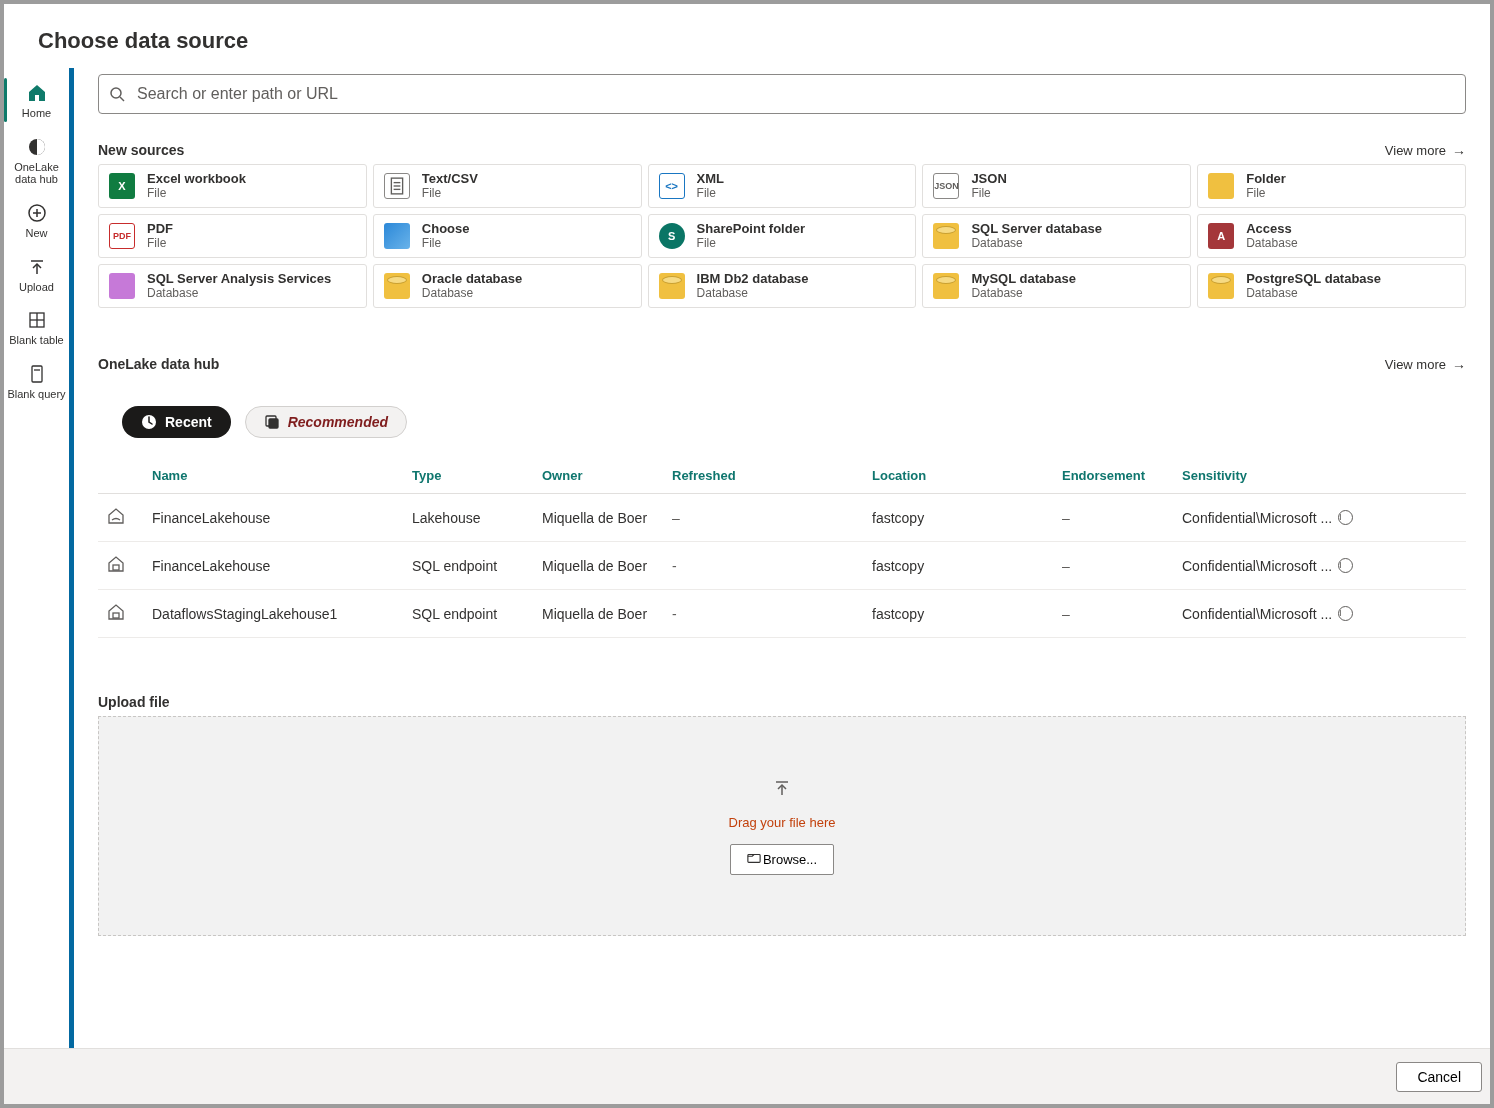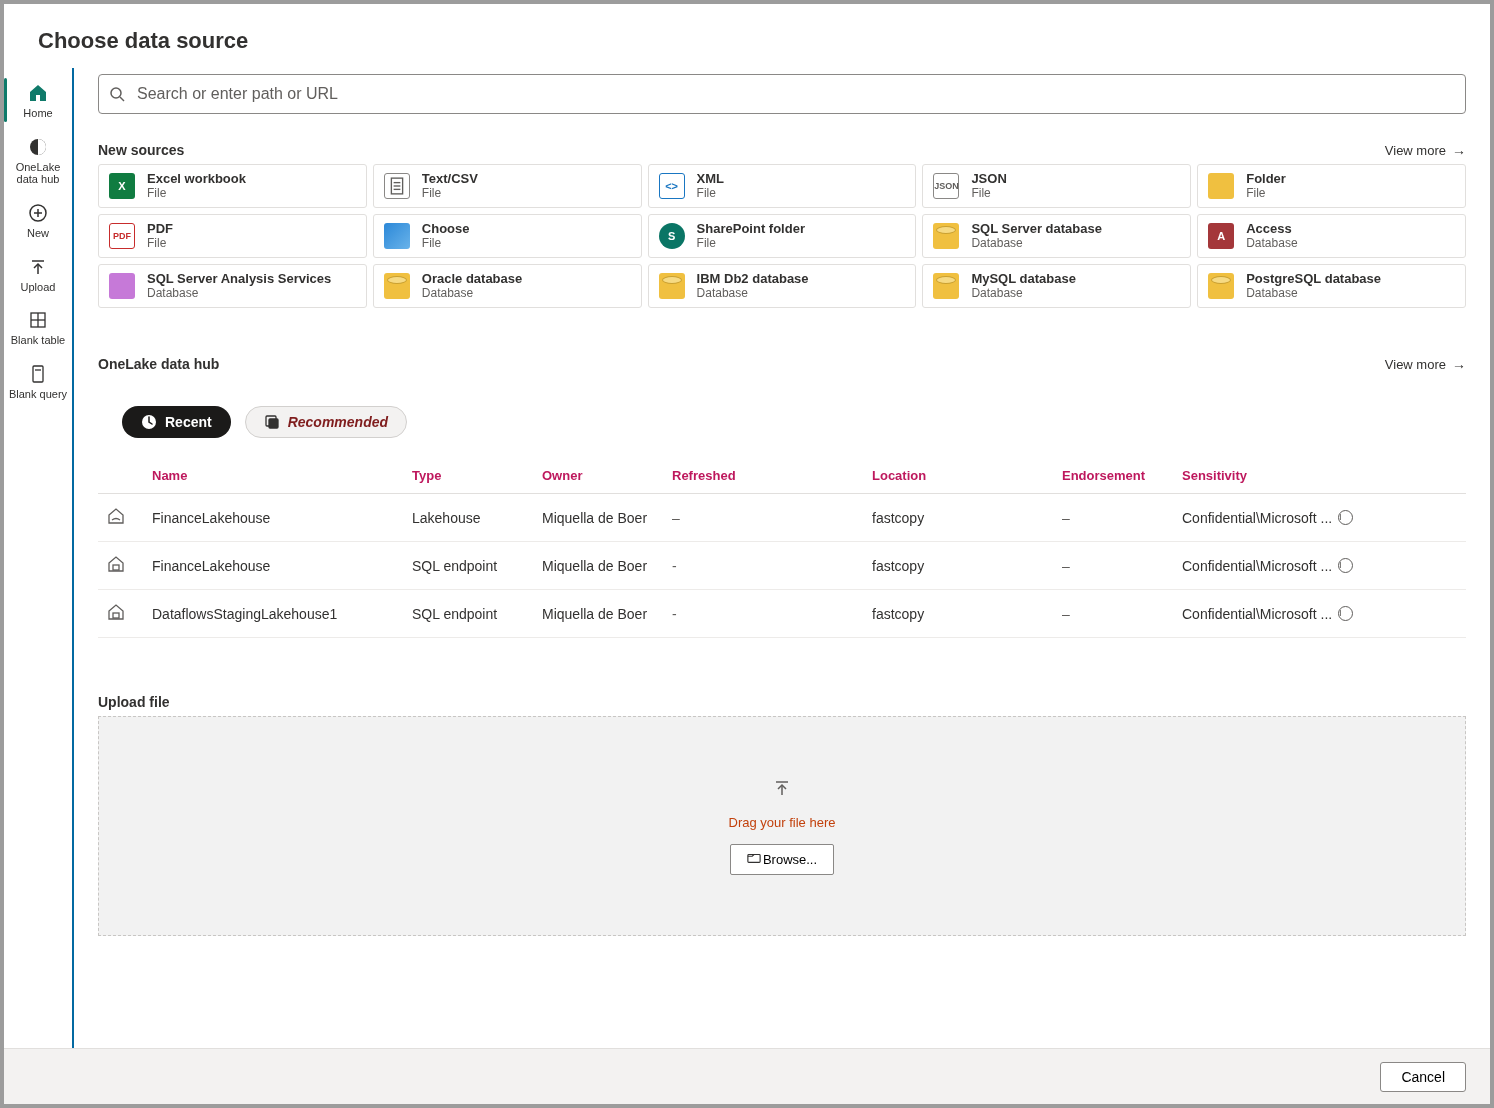--- a/index.html
+++ b/index.html
@@ -13,21 +13,21 @@
     overflow: hidden;
   }
   .frame { width:1494px; height:1108px; border:4px solid #9c9c9c; display:flex; flex-direction:column; }
   .dialog { flex:1; display:flex; flex-direction:column; background:#fff; overflow:hidden; }
   .title-row { padding: 24px 34px 14px 34px; }
   .title { font-size: 22px; font-weight: 600; }
   .body-row { flex:1; display:flex; overflow:hidden; }
   
   .sidebar {
     width: 70px;
-    border-right: 2px solid #0369a1;
+    border-right: 5px solid #0369a1;
     display:flex; flex-direction:column; align-items:center;
     padding-top: 6px;
     gap: 2px;
   }
   .side-item {
     width:100%;
     padding: 8px 2px 6px 2px;
     display:flex; flex-direction:column; align-items:center;
     cursor:pointer;
     position:relative;
@@ -82,35 +82,35 @@
   .pill {
     border-radius:20px; padding:7px 18px; font-size:14px; font-weight:600;
     display:flex; align-items:center; gap:8px; cursor:pointer;
     border:1px solid transparent;
   }
   .pill.active { background:#1b1a19; color:#fff; }
   .pill.inactive { background:#f3f2f1; border-color:#d2d0ce; color:#7f1d1d;font-style:italic; }
   .pill .picon { width:16px; height:16px; display:flex; align-items:center; }
   
   .tbl { width:100%; border-collapse:collapse; }
-  .tbl th { text-align:left; font-weight:600; font-size:13px; padding:10px 8px; color:#be185d; border-bottom:1px solid #e1dfdd;}
+  .tbl th { text-align:left; font-weight:600; font-size:13px; padding:10px 8px; color:#0f766e; border-bottom:1px solid #e1dfdd;}
   .tbl td { padding:12px 8px; font-size:14px; border-bottom:1px solid #edebe9; color:#323130;}
   .tbl td.empty { color:#605e5c; }
   .row-icon { width:20px; height:20px; display:inline-block; }
   .row-icon svg { width:20px; height:20px; stroke:#605e5c; }
   .sens-cell { display:flex; align-items:center; gap:6px; white-space:nowrap; overflow:hidden;}
   .sens-cell span { overflow:hidden; text-overflow:ellipsis; max-width:170px; display:inline-block;}
   .info-icon { width:15px; height:15px; border:1px solid #605e5c; border-radius:50%; font-size:10px; display:inline-flex; align-items:center; justify-content:center; color:#605e5c; flex:0 0 15px;}
   
   .upload-zone { margin-top:6px; border:1px dashed #c8c6c4; background:#f2f2f2; height:220px; display:flex; flex-direction:column; align-items:center; justify-content:center; gap:14px;}
   .upload-zone .uicon { color:#605e5c; }
   .upload-zone .utext { font-size:13px; color:#c2410c;}
   .browse-btn { border:1px solid #8a8886; background:#fff; padding:6px 16px; font-size:13px; cursor:pointer; display:flex; align-items:center; gap:2px; border-radius:2px;}
   
-  .footer { height:56px; background:#f3f2f1; border-top:1px solid #e1dfdd; display:flex; align-items:center; justify-content:flex-end; padding:0 24px;}
+  .footer { height:56px; background:#f3f2f1; border-top:1px solid #e1dfdd; display:flex; align-items:center; justify-content:flex-end; padding:0 8px;}
   .cancel-btn { border:1px solid #8a8886; background:#fff; padding:6px 20px; font-size:14px; border-radius:3px; cursor:pointer;}
 </style>
 </head>
 <body>
 
 <div class="frame">
   <div class="dialog">
     <div class="title-row">
         <div class="title">Choose data source</div>
       </div>

